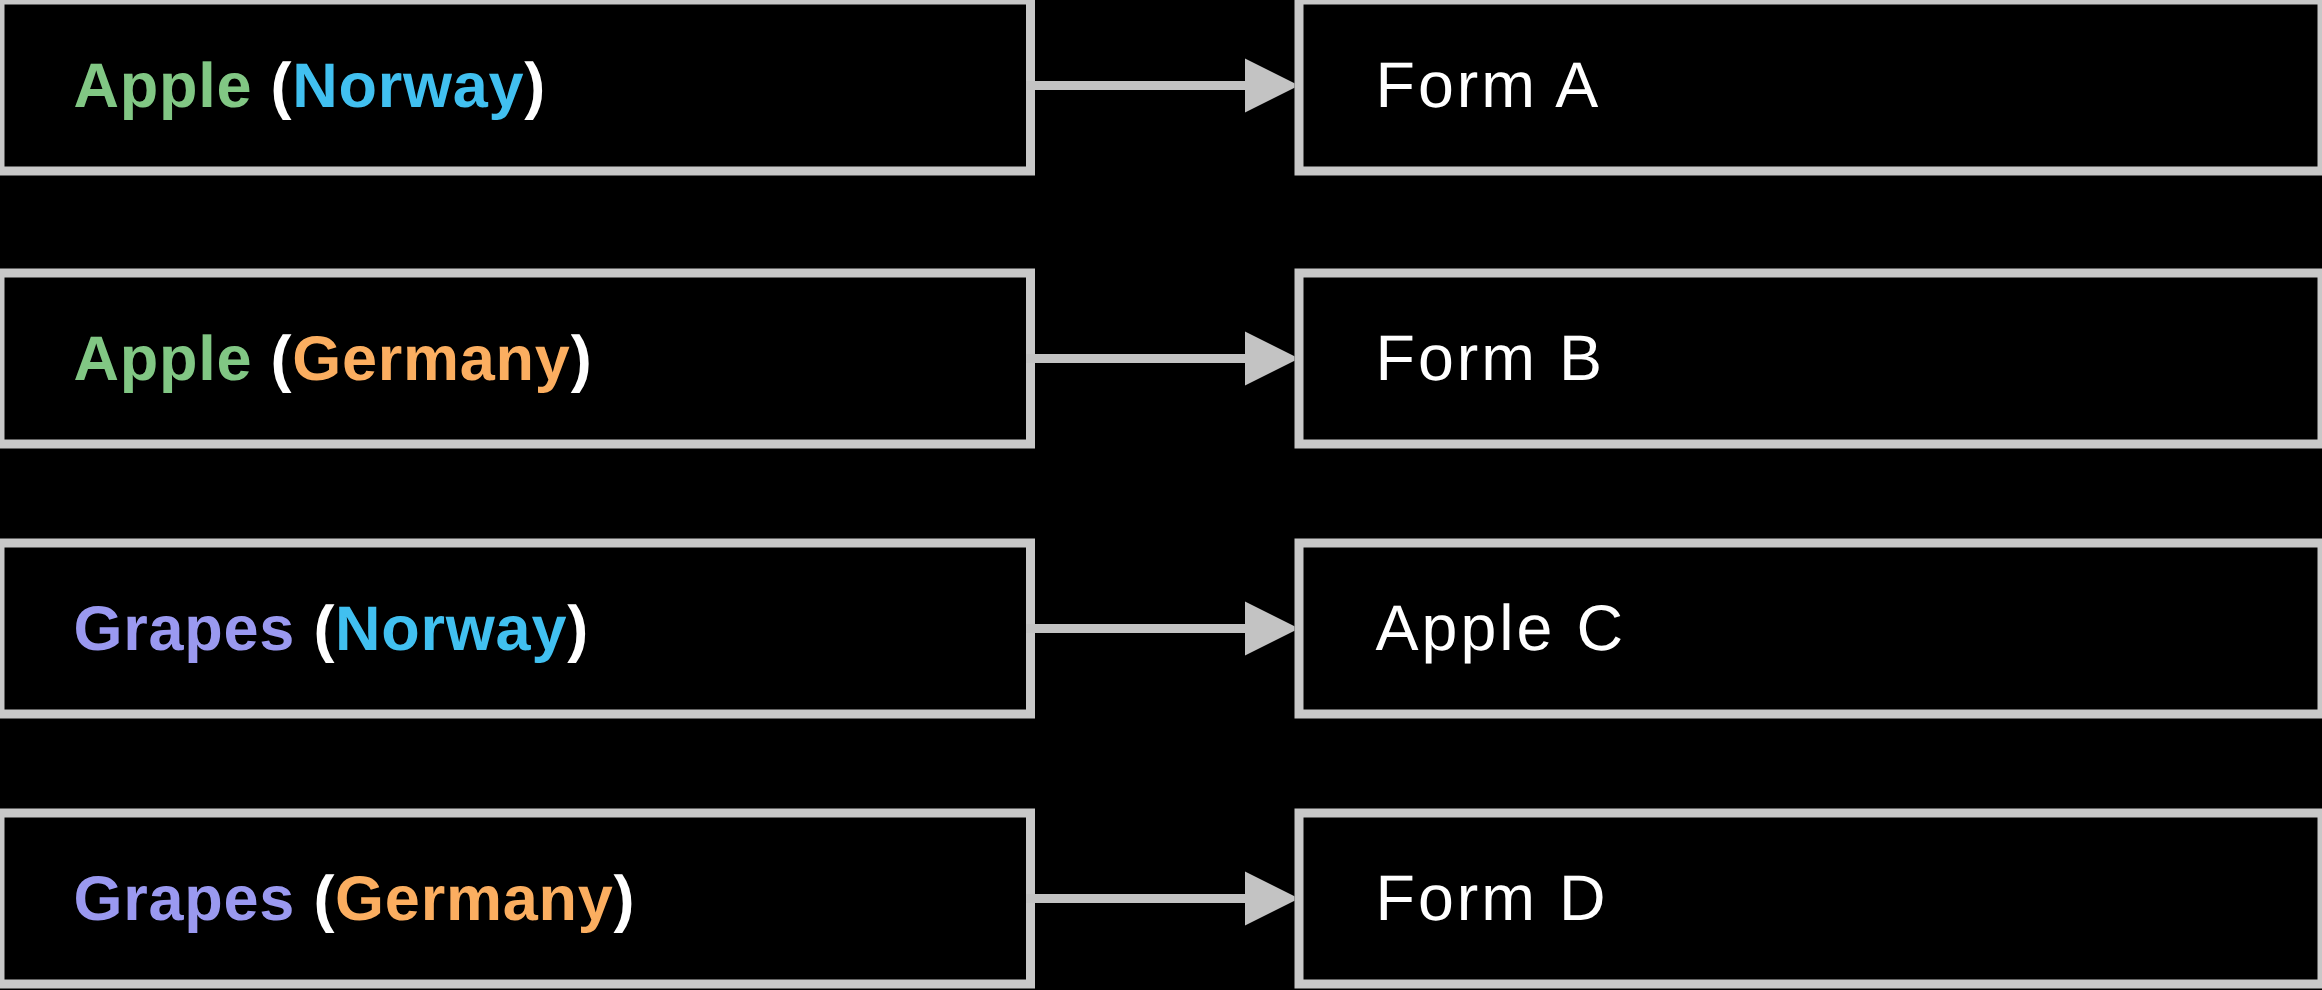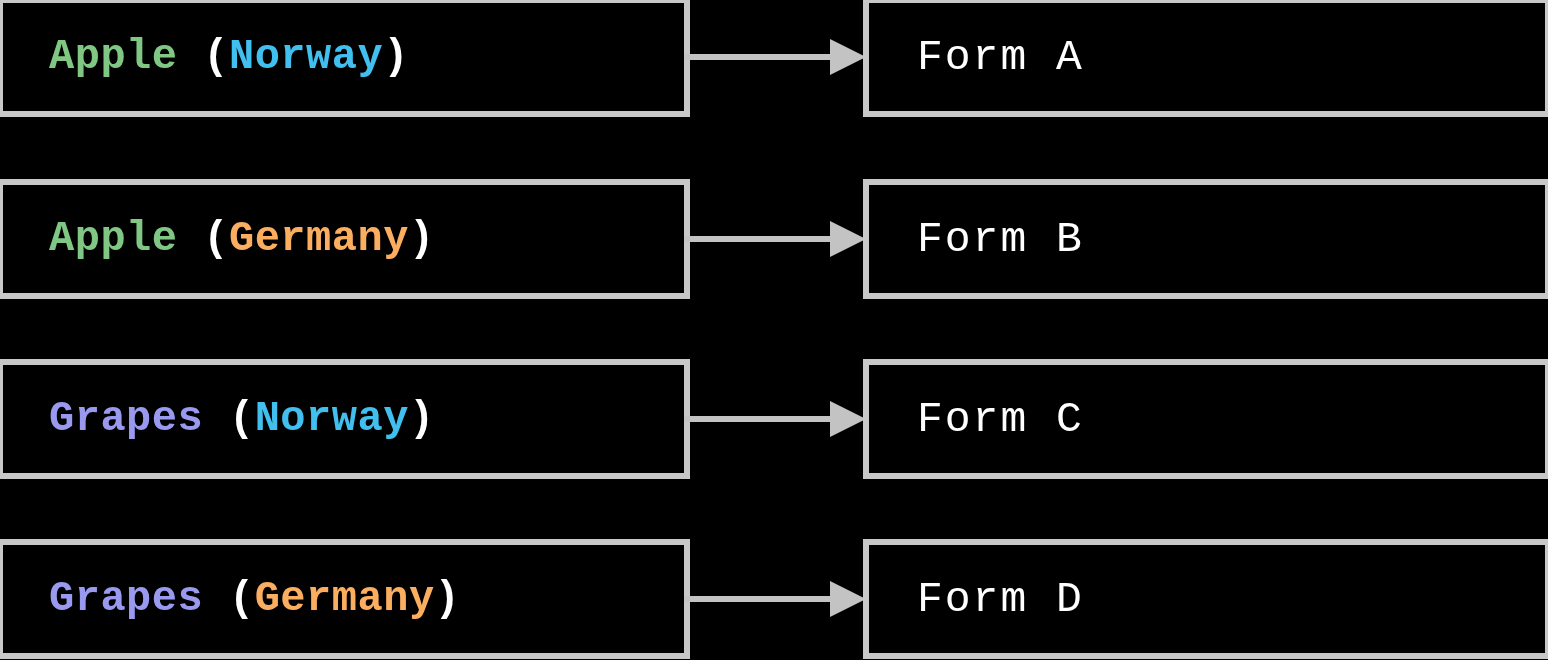--- a/index.html
+++ b/index.html
@@ -6,21 +6,21 @@
     margin: 0;
     padding: 0;
     background: #000000;
   }
   .canvas {
     position: relative;
     width: 1548px;
     height: 660px;
     overflow: hidden;
     background: #000000;
-    font-family: Liberation Mono, monospace;
+    font-family: Liberation Sans, sans-serif;
   }
   .row {
     position: absolute;
     left: 0;
     width: 1548px;
     height: 120px;
   }
   .row.r0 { top: -3px; }
   .row.r1 { top: 179px; }
   .row.r2 { top: 359px; }
@@ -105,21 +105,21 @@
       <span style="color: rgb(154, 153, 240);">Grapes</span>
         <span> (</span>
         <span style="color: rgb(65, 192, 240);">Norway</span>
         <span>)</span>
     </div>
     <svg class="arrow" viewBox="0 0 184 40" xmlns="http://www.w3.org/2000/svg">
       <rect x="0" y="17" width="150" height="6" fill="#C3C3C3"></rect>
       <polygon points="146,2 182,20 146,38" fill="#C3C3C3"></polygon>
     </svg>
     <div class="node target">
-      <span>Form C</span>
+      <span>Apple C</span>
     </div>
   </div>
 
   <div class="row r3">
     <div class="node source">
       <span style="color: rgb(154, 153, 240);">Grapes</span>
         <span> (</span>
         <span style="color: rgb(251, 174, 96);">Germany</span>
         <span>)</span>
     </div>

